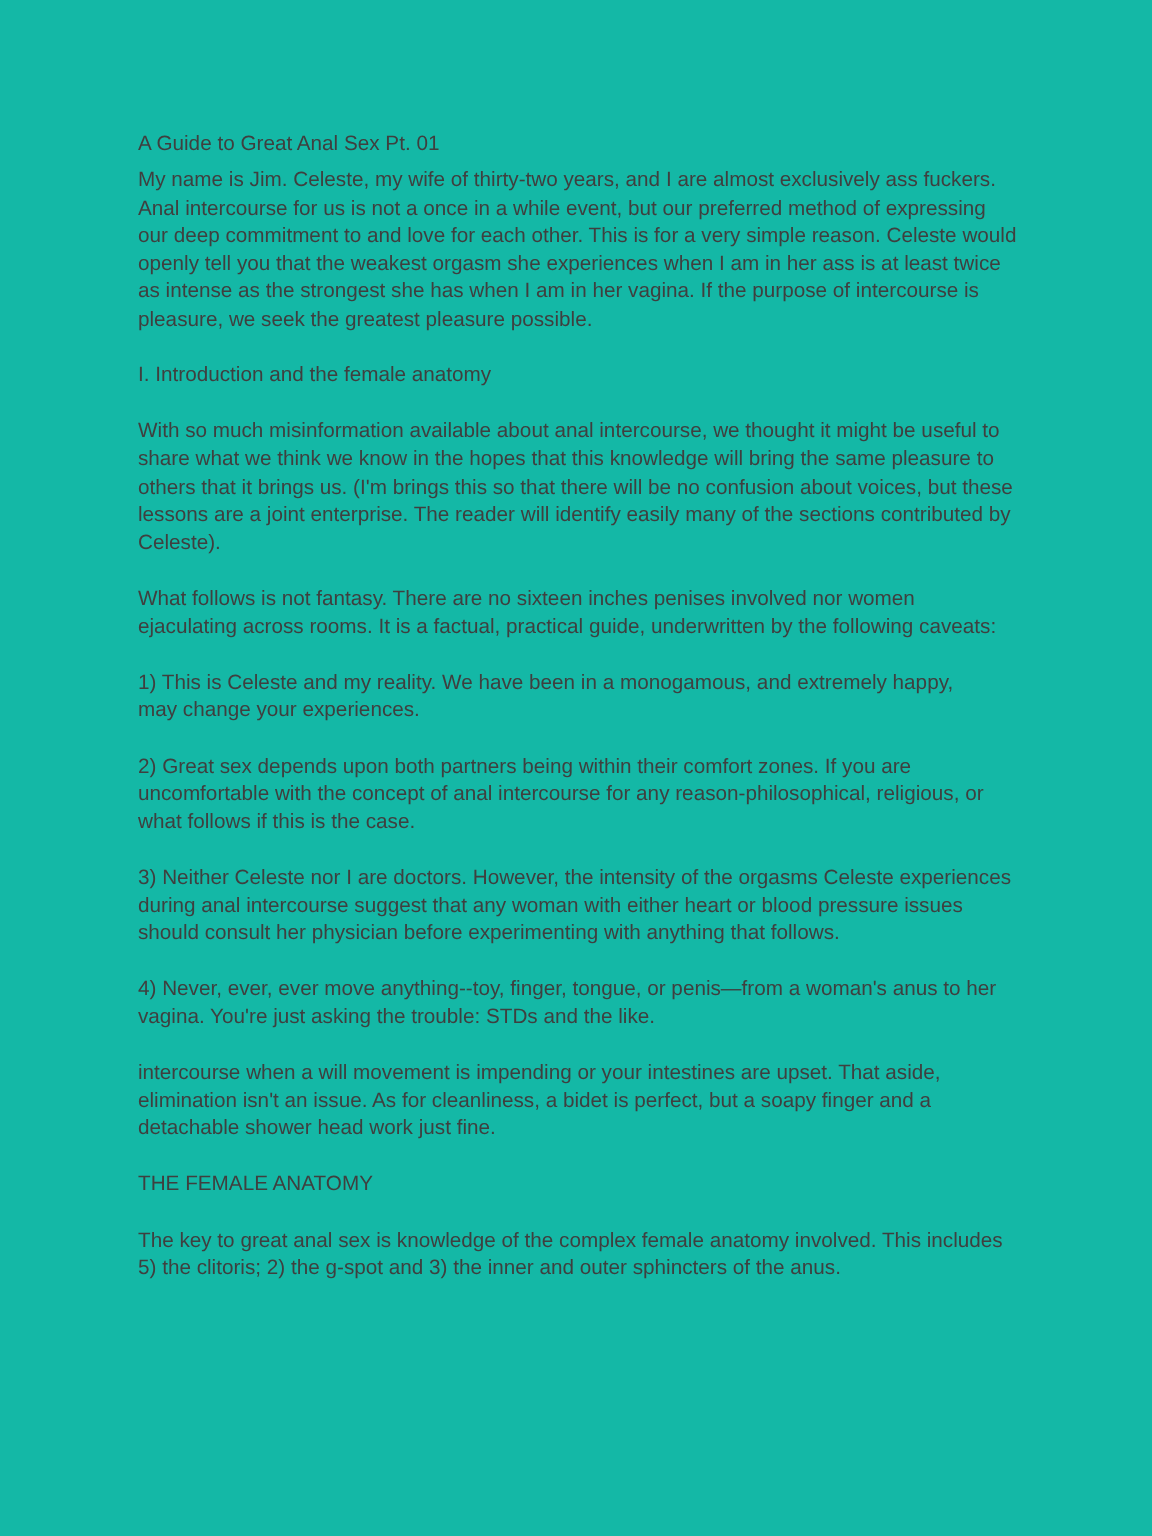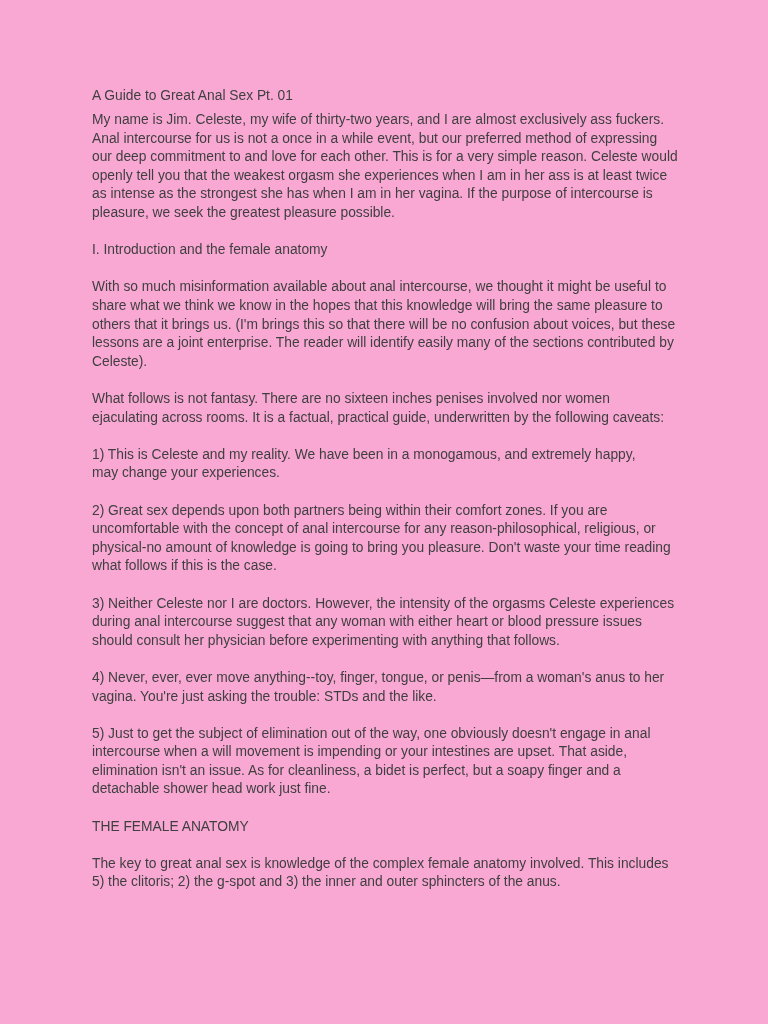--- a/index.html
+++ b/index.html
@@ -39,21 +39,21 @@
   }
   .line {
     display: block;
     line-height: 18.6px;
     white-space: pre;
   }
 </style>
 </head>
 <body>
 
-<div class="page" style="background: #f9a8d4;">
+<div class="page" style="background: #14b8a6;">
   <div class="doc-text" style="color: rgb(63, 63, 63);">
       <p class="block title">
         <span class="line">A Guide to Great Anal Sex Pt. 01</span>
       </p>
       <p class="block paragraph">
         <span class="line">My name is Jim. Celeste, my wife of thirty-two years, and I are almost exclusively ass fuckers.</span>
         <span class="line">Anal intercourse for us is not a once in a while event, but our preferred method of expressing</span>
         <span class="line">our deep commitment to and love for each other. This is for a very simple reason. Celeste would</span>
         <span class="line">openly tell you that the weakest orgasm she experiences when I am in her ass is at least twice</span>
         <span class="line">as intense as the strongest she has when I am in her vagina. If the purpose of intercourse is</span>
@@ -73,34 +73,32 @@
         <span class="line">What follows is not fantasy. There are no sixteen inches penises involved nor women</span>
         <span class="line">ejaculating across rooms. It is a factual, practical guide, underwritten by the following caveats:</span>
       </p>
       <p class="block paragraph">
         <span class="line">1) This is Celeste and my reality. We have been in a monogamous, and extremely happy,</span>
         <span class="line">may change your experiences.</span>
       </p>
       <p class="block paragraph">
         <span class="line">2) Great sex depends upon both partners being within their comfort zones. If you are</span>
         <span class="line">uncomfortable with the concept of anal intercourse for any reason-philosophical, religious, or</span>
-        <span class="line">physical-no amount of knowledge is going to bring you pleasure. Don't waste your time reading</span>
         <span class="line">what follows if this is the case.</span>
       </p>
       <p class="block paragraph">
         <span class="line">3) Neither Celeste nor I are doctors. However, the intensity of the orgasms Celeste experiences</span>
         <span class="line">during anal intercourse suggest that any woman with either heart or blood pressure issues</span>
         <span class="line">should consult her physician before experimenting with anything that follows.</span>
       </p>
       <p class="block paragraph">
         <span class="line">4) Never, ever, ever move anything--toy, finger, tongue, or penis—from a woman's anus to her</span>
         <span class="line">vagina. You're just asking the trouble: STDs and the like.</span>
       </p>
       <p class="block paragraph">
-        <span class="line">5) Just to get the subject of elimination out of the way, one obviously doesn't engage in anal</span>
         <span class="line">intercourse when a will movement is impending or your intestines are upset. That aside,</span>
         <span class="line">elimination isn't an issue. As for cleanliness, a bidet is perfect, but a soapy finger and a</span>
         <span class="line">detachable shower head work just fine.</span>
       </p>
       <p class="block heading">
         <span class="line">THE FEMALE ANATOMY</span>
       </p>
       <p class="block paragraph">
         <span class="line">The key to great anal sex is knowledge of the complex female anatomy involved. This includes</span>
         <span class="line">5) the clitoris; 2) the g-spot and 3) the inner and outer sphincters of the anus.</span>

